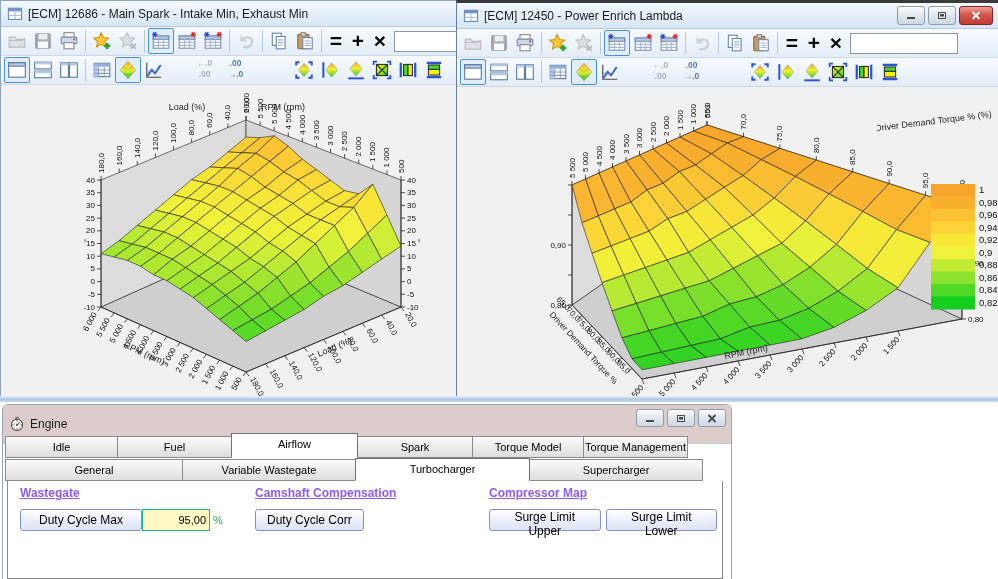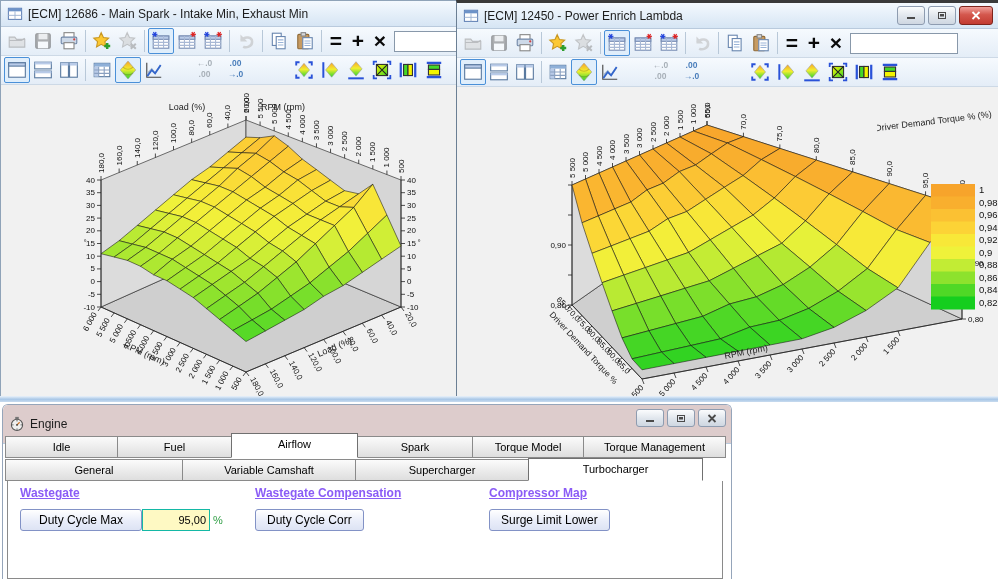--- a/index.html
+++ b/index.html
@@ -1111,45 +1111,46 @@
             </svg>
           </span>
         </span>
     </header>
     <div class="tabs tabs1">
         <div class="tab" style="width: 113px;">Idle</div>
         <div class="tab" style="width: 115px;">Fuel</div>
         <div class="tab active" style="width: 127px;">Airflow</div>
         <div class="tab" style="width: 116px;">Spark</div>
         <div class="tab" style="width: 112px;">Torque Model</div>
-        <div class="tab" style="width: 143px;">Torque Management</div>
+        <div class="tab" style="width: 105px;">Torque Management</div>
       </div>
     <div class="tabs tabs2">
         <div class="tab" style="width: 178px;">General</div>
-        <div class="tab" style="width: 174px;">Variable Camshaft</div>
+        <div class="tab" style="width: 174px;">Variable Wastegate</div>
+        <div class="tab active" style="width: 175px;">Turbocharger</div>
         <div class="tab" style="width: 174px;">Supercharger</div>
-        <div class="tab active" style="width: 175px;">Turbocharger</div>
       </div>
     <div class="panel">
         <div class="grp" style="left: 12px;">
           <div class="grp-h">Wastegate</div>
           <div class="grp-row">
             <button class="ebtn" style="width: 122px;">Duty Cycle Max</button>
             <div class="eval">95,00</div>
             <span class="eunit">%</span>
           </div>
         </div>
         <div class="grp" style="left: 247px;">
-          <div class="grp-h">Wastegate Compensation</div>
+          <div class="grp-h">Camshaft Compensation</div>
           <div class="grp-row">
             <button class="ebtn">Duty Cycle Corr</button>
           </div>
         </div>
         <div class="grp" style="left: 481px;">
           <div class="grp-h">Compressor Map</div>
           <div class="grp-row">
+            <button class="ebtn">Surge Limit Upper</button>
             <button class="ebtn">Surge Limit Lower</button>
           </div>
         </div>
       </div>
   </section>
 
 </div>
 
 </body></html>

